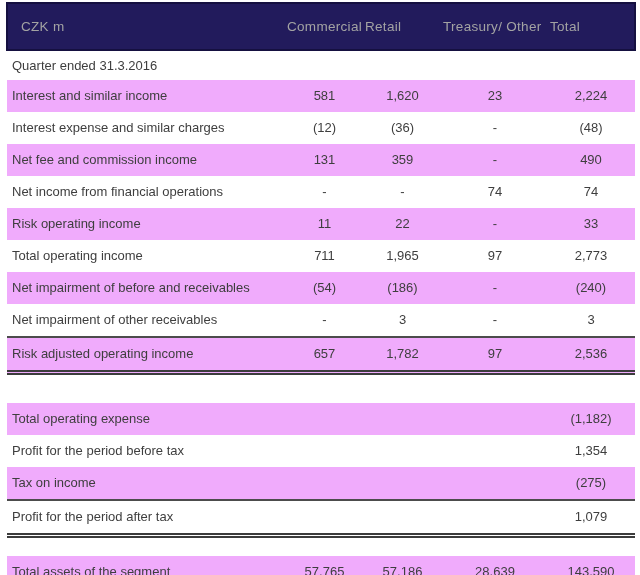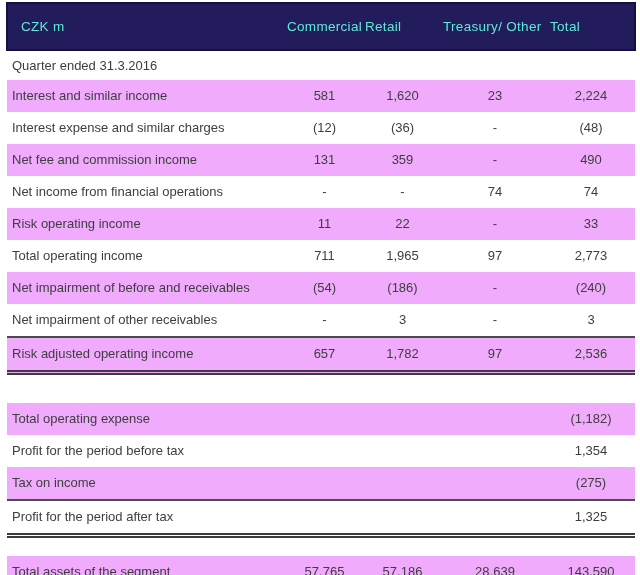--- a/index.html
+++ b/index.html
@@ -26,21 +26,21 @@
   }
   col.c-label    { width: 280px; }
   col.c-comm     { width: 78px;  }
   col.c-retail   { width: 78px;  }
   col.c-treasury { width: 107px; }
   col.c-total    { width: 85px;  }
 
   
   thead th {
     background: #221b5c;
-    color: #5eead4;
+    color: #a3a3a3;
     height: 45px;
     font-weight: normal;
     font-size: 13.5px;
     letter-spacing: 0.3px;
     vertical-align: middle;
     border-top: 2px solid #151040;
     border-bottom: 2px solid #151040;
     padding: 0;
   }
   thead th:first-child { border-left: 2px solid #151040; text-align: left; padding-left: 13px; }
@@ -192,21 +192,21 @@
           <td class="num"></td>
           <td class="num"></td>
           <td class="num"></td>
           <td class="num">(275)</td>
         </tr>
         <tr class="rb-double">
           <td class="lbl">Profit for the period after tax</td>
           <td class="num"></td>
           <td class="num"></td>
           <td class="num"></td>
-          <td class="num">1,325</td>
+          <td class="num">1,079</td>
         </tr>
         <tr class="spacer sp-1">
           <td colspan="5"></td>
         </tr>
         <tr class="shaded">
           <td class="lbl">Total assets of the segment</td>
           <td class="num">57,765</td>
           <td class="num">57,186</td>
           <td class="num">28,639</td>
           <td class="num">143,590</td>

